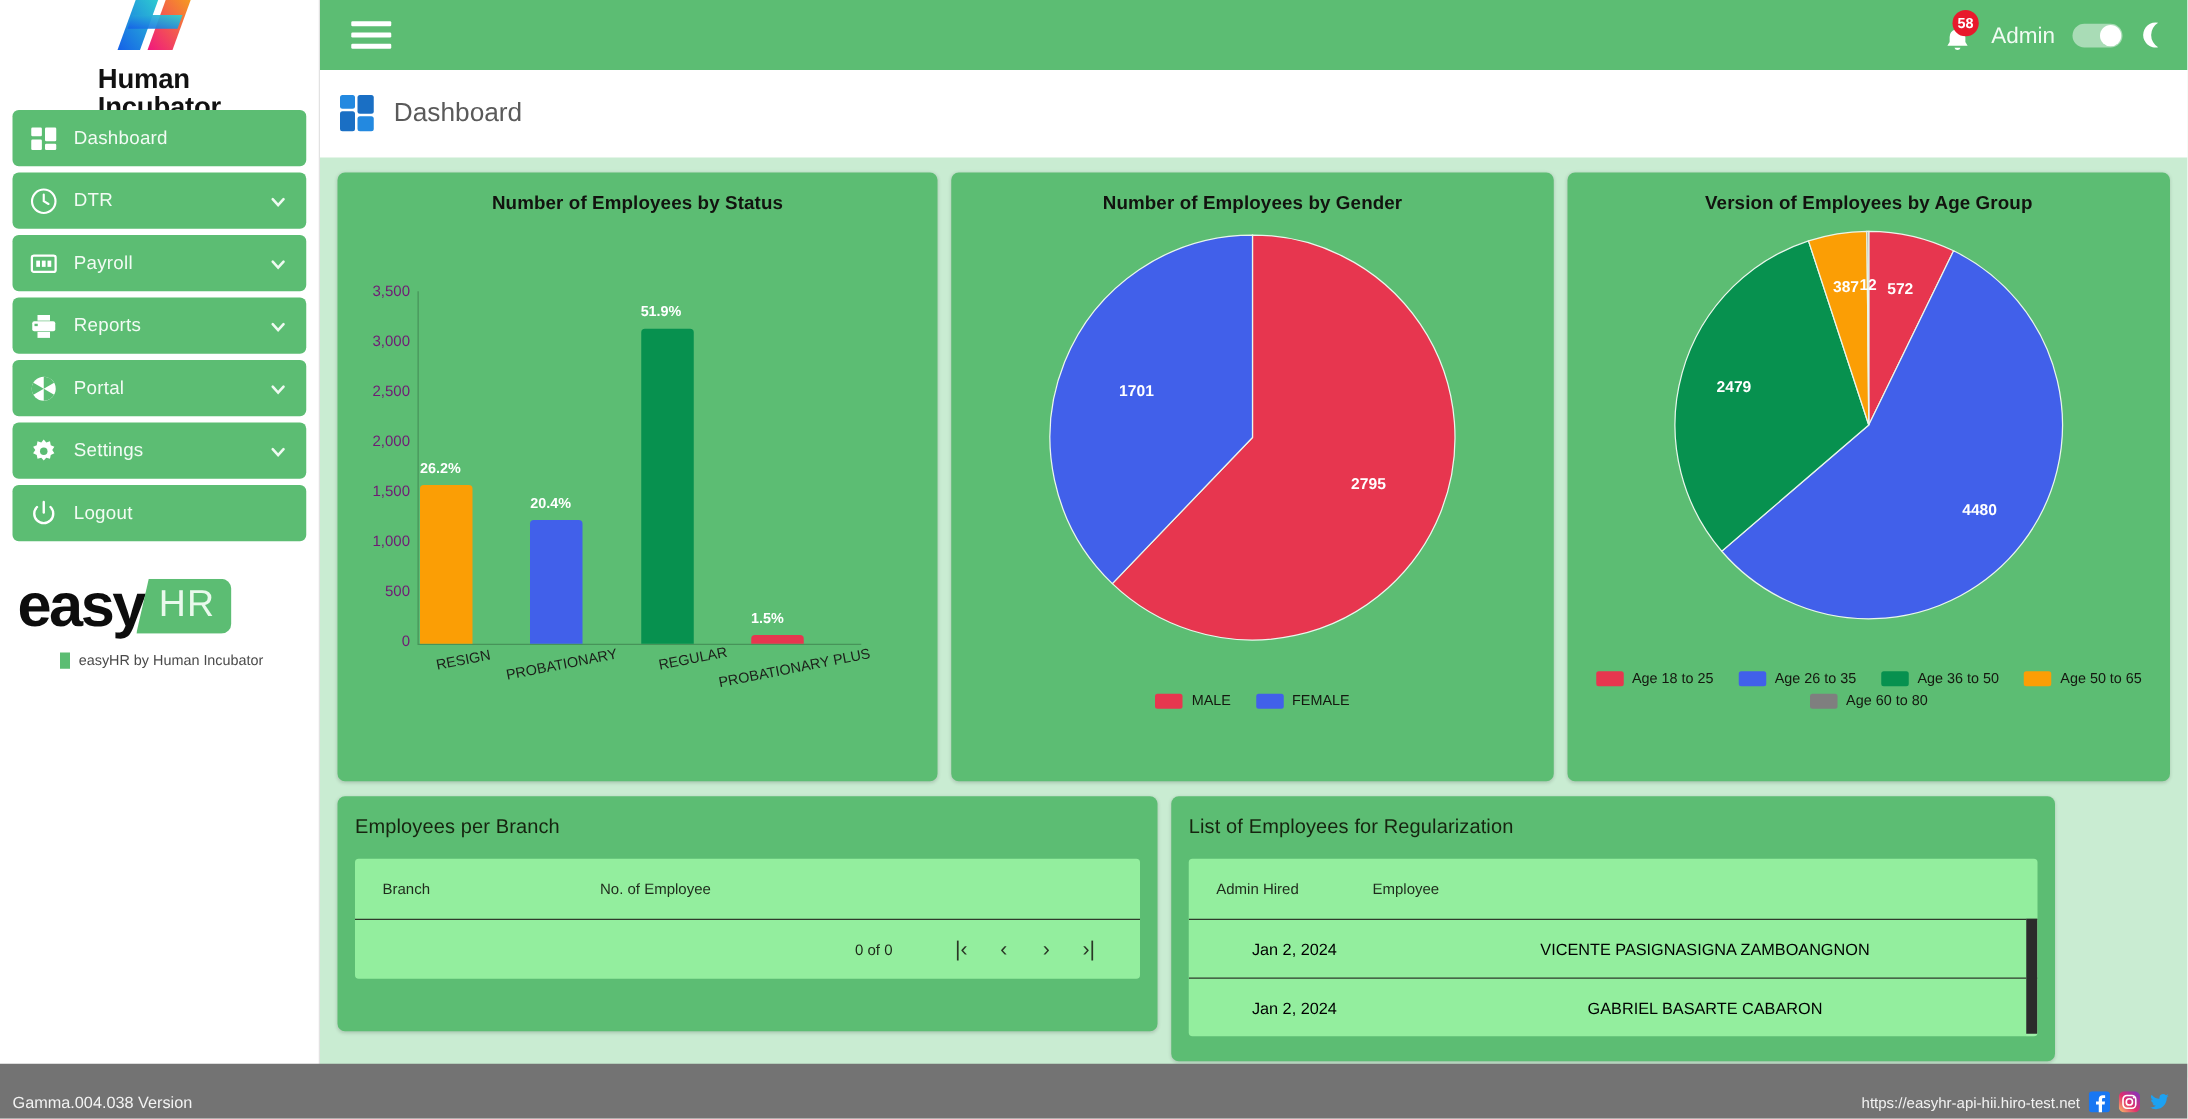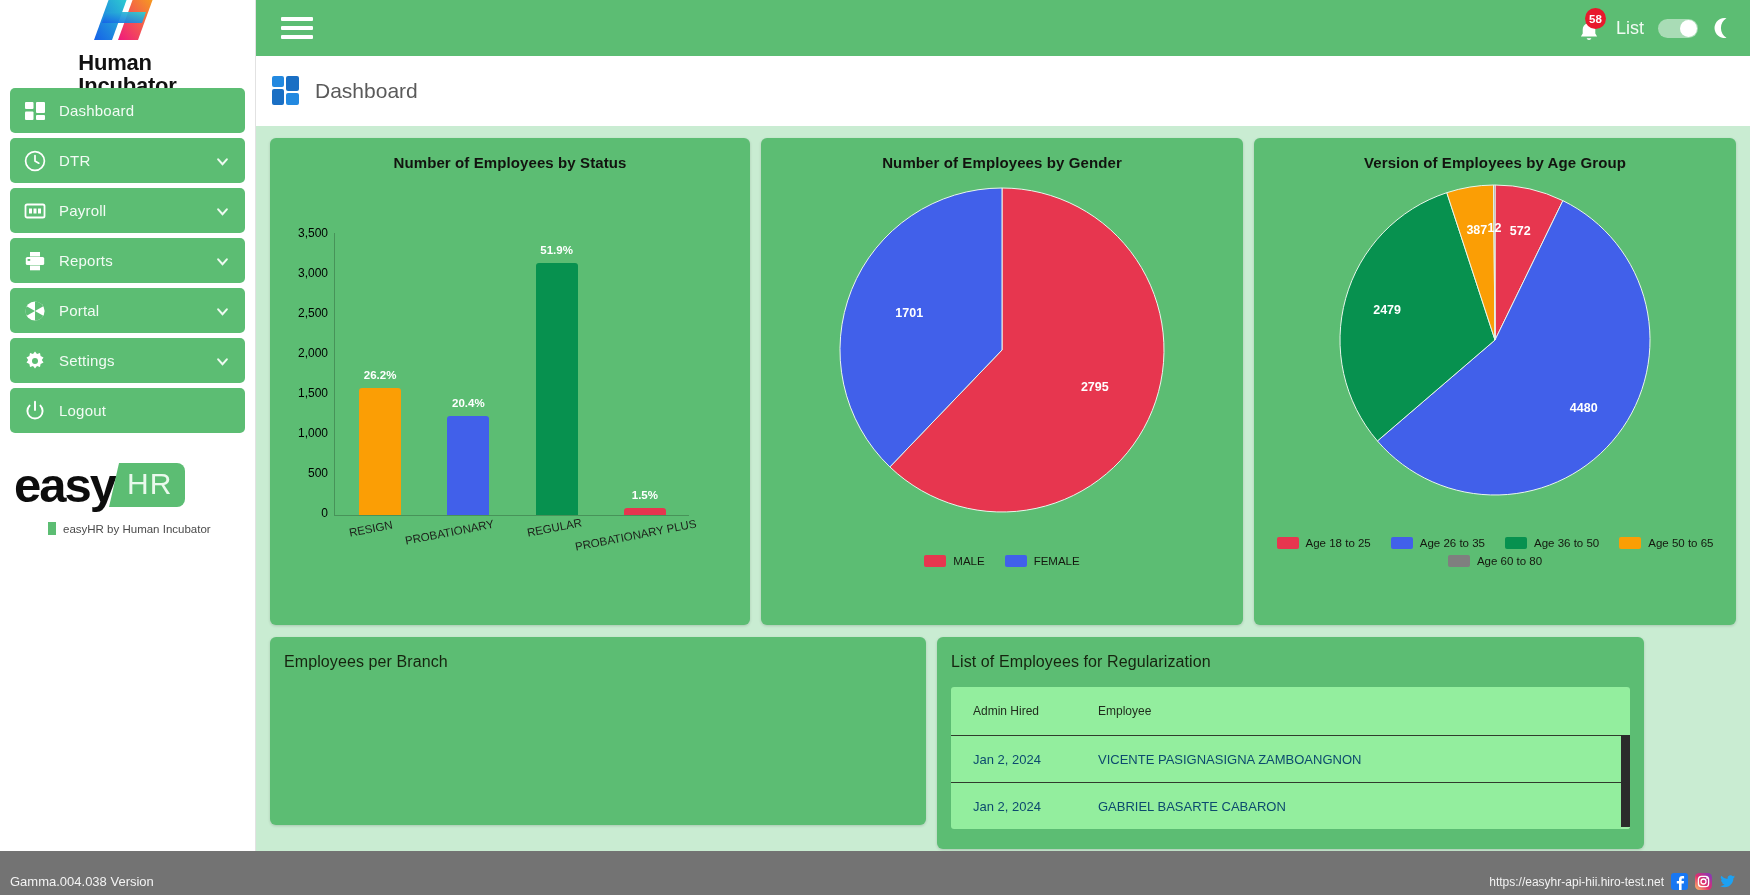--- a/index.html
+++ b/index.html
@@ -110,27 +110,27 @@
   .chart-card.wide { width: 486px; }
   .chart-title {
     text-align: center; font-size: 15px; font-weight: bold;
     color: #12130f; letter-spacing: .1px;
   }
 
   
   .bar-area { position: relative; width: 100%; height: 400px; margin-top: 10px; }
   .yaxis { position: absolute; left: 0; top: 52px; width: 64px; height: 280px; }
   .ytick {
-    position: absolute; right: 6px; font-size: 12px; color: #000000;
+    position: absolute; right: 6px; font-size: 12px; color: #701a75;
     transform: translateY(-50%); white-space: nowrap; text-align: right;
   }
   .axis-line { position: absolute; left: 64px; top: 52px; width: 1px; height: 282px; background: rgba(0,0,0,.22); }
   .axis-base { position: absolute; left: 64px; top: 334px; width: 355px; height: 1px; background: rgba(0,0,0,.22); }
   .bars { position: absolute; left: 66px; top: 52px; width: 353px; height: 282px; display: flex; align-items: flex-end; }
-  .bar-slot { flex: 1; display: flex; flex-direction: column; align-items: center; justify-content: flex-end; height: 100%; position: relative; }
+  .bar-slot { flex: 1; display: flex; flex-direction: column; align-items: flex-start; justify-content: flex-end; height: 100%; position: relative; }
   .bar {
     width: 42px; border-radius: 3px 3px 0 0;
   }
   .bar-lbl {
     position: absolute; font-size: 11.5px; font-weight: bold; color: #ffffff;
     white-space: nowrap;
   }
   .xlabels { position: absolute; left: 66px; top: 340px; width: 353px; height: 56px; }
   .xlab {
     position: absolute; font-size: 11.5px; color: #1c1f1a;
@@ -158,21 +158,21 @@
   .panel-left { width: 656px; height: 188px; }
   .panel-right { width: 707px; height: 212px; }
   .panel-title { font-size: 16px; color: #16240f; margin-bottom: 16px; letter-spacing: .1px; }
   .tbl { background: #93ee9e; border-radius: 3px; overflow: hidden; position: relative; }
   .tbl-head { display: flex; height: 48px; align-items: center; }
   .th { font-size: 12px; color: #1f2b1c; }
   .tbl-row {
     display: flex; height: 47px; align-items: center;
     border-top: 1px solid #2f3b2c;
   }
-  .td { font-size: 13px; color: #0c4a6e; }
+  .td { font-size: 13px; color: #000000; text-align: center; }
   .c-branch { width: 196px; padding-left: 22px; }
   .c-nemp { flex: 1; }
   .c-date { width: 147px; padding-left: 22px; }
   .c-emp { flex: 1; }
   .pager {
     display: flex; align-items: center; justify-content: flex-end;
     height: 48px; border-top: 1px solid #2f3b2c; padding-right: 24px; gap: 0;
   }
   .pager-count { font-size: 12px; color: #1d2818; margin-right: 38px; }
   .pg-btn {
@@ -331,21 +331,21 @@
       <rect x="1" y="20" width="32" height="4" rx="1" fill="#fff"></rect>
     </svg>
     <div class="topbar-right">
       <div class="bell-wrap">
         <svg class="bell-ico" viewBox="0 0 20 23">
           <path d="M10 1.4a1.6 1.6 0 0 1 1.6 1.6v.5a6.3 6.3 0 0 1 4.7 6.1v4l1.8 2.9H1.9l1.8-2.9v-4a6.3 6.3 0 0 1 4.7-6.1V3A1.6 1.6 0 0 1 10 1.4z" fill="#fff"></path>
           <path d="M7.6 18.2a2.5 2.5 0 0 0 4.8 0z" fill="#fff"></path>
         </svg>
         <span class="bell-badge">58</span>
       </div>
-      <span class="admin-name">List</span>
+      <span class="admin-name">Admin</span>
       <div class="toggle"></div>
       <svg class="moon-ico" viewBox="0 0 20 22">
         <path d="M14.5 1.2a10 10 0 1 0 0 19.6A11.4 11.4 0 0 1 14.5 1.2z" fill="#fff"></path>
       </svg>
     </div>
   </header>
 
   <div id="pagehead">
     <svg class="dash-ico" viewBox="0 0 30 30">
       <rect x="0" y="0" width="12" height="11" rx="2" fill="#2389e0"></rect>
@@ -470,20 +470,33 @@
             </div>
           </div>
         </div>
       </section>
     </div>
 
     <div class="row row2">
 
       <section class="card panel panel-left">
         <div class="panel-title">Employees per Branch</div>
+        <div class="tbl">
+          <div class="tbl-head">
+            <span class="th c-branch">Branch</span>
+            <span class="th c-nemp">No. of Employee</span>
+          </div>
+          <div class="pager">
+            <span class="pager-count">0 of 0</span>
+            <span class="pg-btn">|‹</span>
+            <span class="pg-btn">‹</span>
+            <span class="pg-btn">›</span>
+            <span class="pg-btn">›|</span>
+          </div>
+        </div>
       </section>
 
       <section class="card panel panel-right">
         <div class="panel-title">List of Employees for Regularization</div>
         <div class="tbl">
           <div class="tbl-head">
             <span class="th c-date">Admin Hired</span>
             <span class="th c-emp">Employee</span>
           </div>
           <div class="tbl-row">

